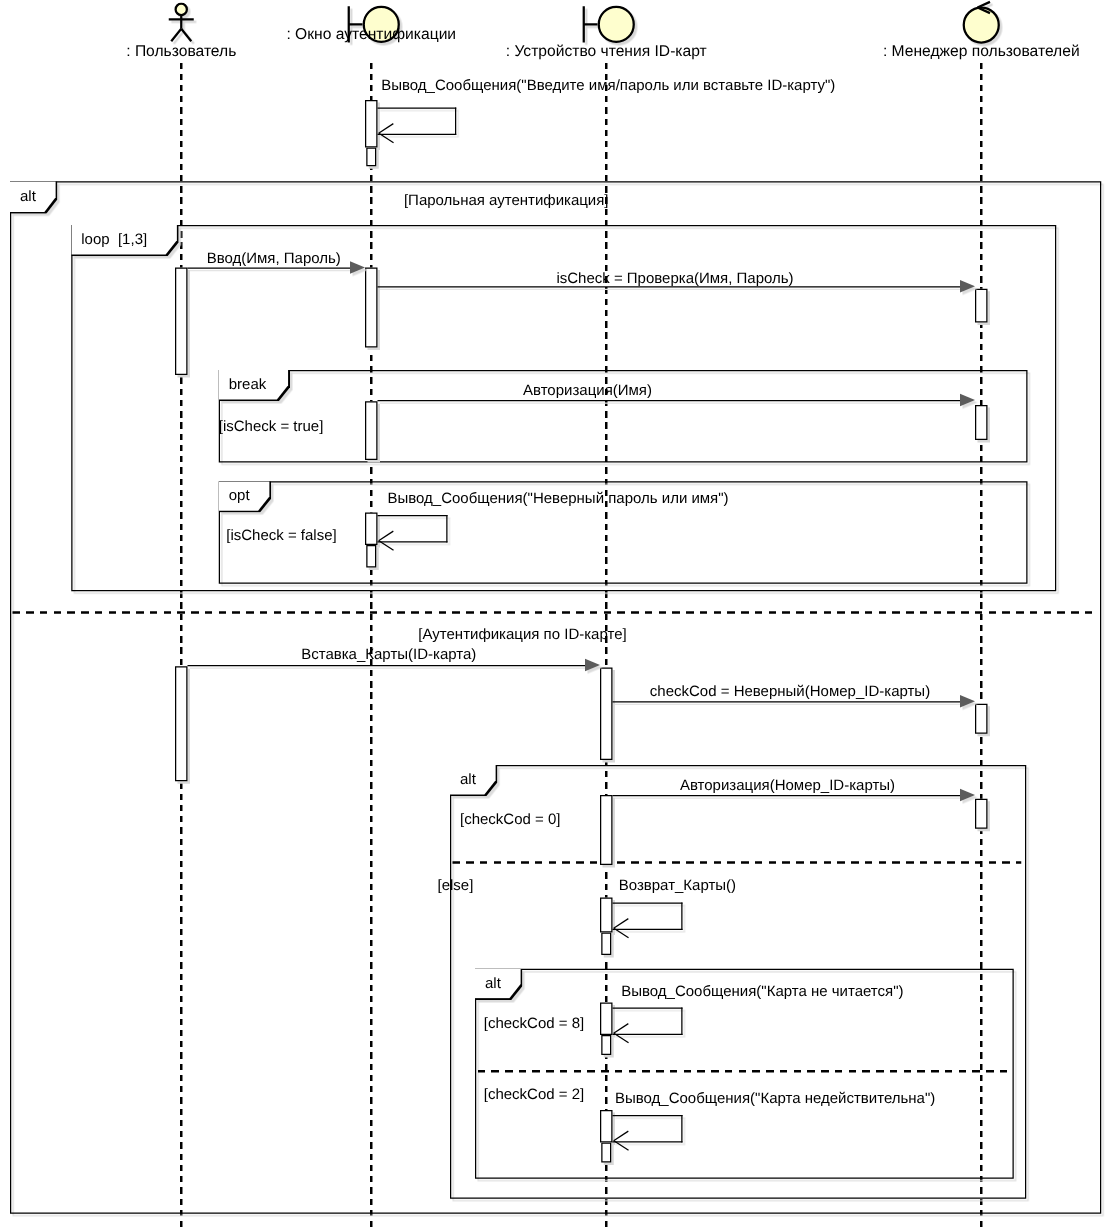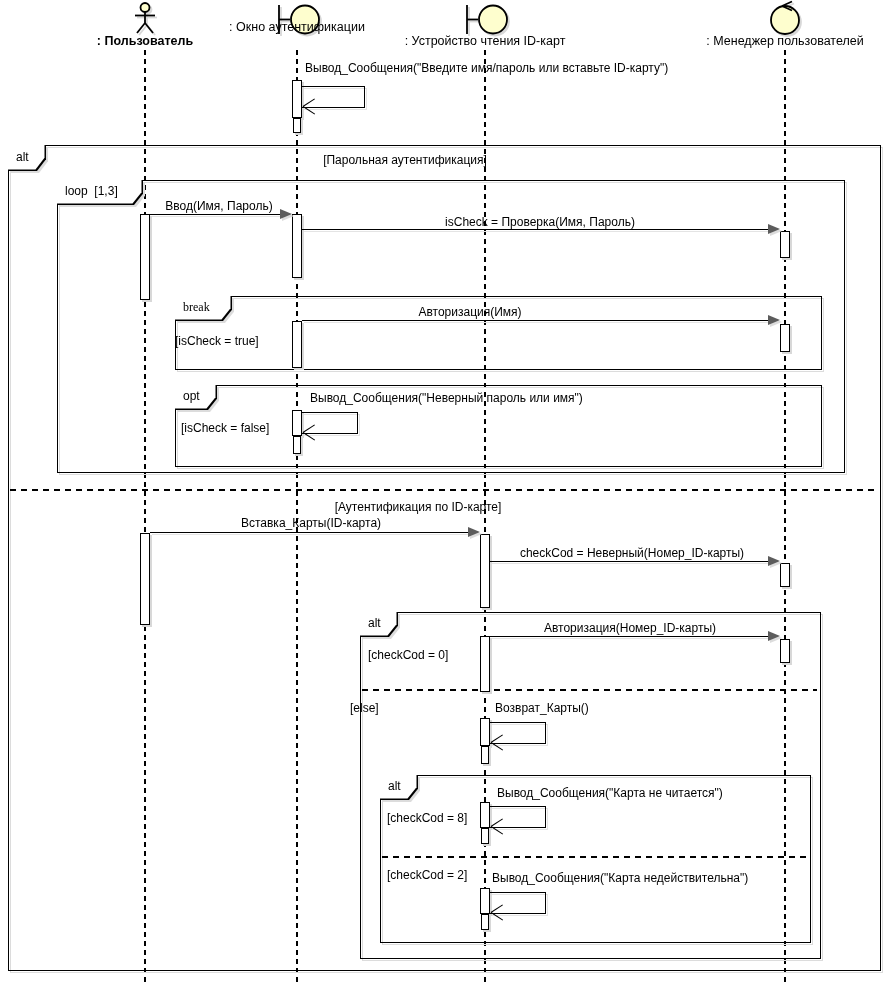--- a/index.html
+++ b/index.html
@@ -60,21 +60,21 @@
 
   <div class="head" style="left:133px;top:2px;">
     <svg width="24" height="32" viewBox="0 0 24 32">
       <circle cx="12" cy="5.5" r="4.5" fill="#FEFECE" stroke="#000" stroke-width="1.8"></circle>
       <line x1="12" y1="10" x2="12" y2="21" stroke="#000" stroke-width="1.8"></line>
       <line x1="2" y1="13.5" x2="22" y2="13.5" stroke="#000" stroke-width="1.8"></line>
       <line x1="12" y1="21" x2="4" y2="31" stroke="#000" stroke-width="1.8"></line>
       <line x1="12" y1="21" x2="20" y2="31" stroke="#000" stroke-width="1.8"></line>
     </svg>
   </div>
-  <div class="head-label" style="left:145px;top:34px;font-weight:bold;">: Пользователь</div>
+  <div class="head-label" style="left:145px;top:34px;">: Пользователь</div>
 
   <div class="head" style="left:274px;top:3px;">
     <svg width="48" height="33" viewBox="0 0 48 33">
       <line x1="5" y1="2" x2="5" y2="31" stroke="#000" stroke-width="1.8"></line>
       <line x1="5" y1="16.5" x2="16" y2="16.5" stroke="#000" stroke-width="1.8"></line>
       <circle cx="31" cy="16.5" r="14" fill="#FEFECE" stroke="#000" stroke-width="1.8"></circle>
     </svg>
   </div>
   <div class="head-label" style="left:297px;top:20px;">: Окно аутентификации</div>
 
@@ -112,21 +112,21 @@
   <div class="pent" style="left:8px;top:145px;width:38px;height:26px;">
     <div class="pent-border"></div>
       <div class="pent-fill"></div>
     <span class="pent-text">alt</span>
   </div>
   <div class="pent" style="left:57px;top:180px;width:86px;height:25px;">
     <div class="pent-border"></div>
       <div class="pent-fill"></div>
     <span class="pent-text"><span>loop</span>&nbsp;&nbsp;<span>[1,3]</span></span>
   </div>
-  <div class="pent" style="left:175px;top:296px;width:57px;height:25px;font-family:Liberation Serif, serif;">
+  <div class="pent" style="left:175px;top:296px;width:57px;height:25px;">
     <div class="pent-border"></div>
       <div class="pent-fill"></div>
     <span class="pent-text">break</span>
   </div>
   <div class="pent" style="left:175px;top:385px;width:42px;height:25px;">
     <div class="pent-border"></div>
       <div class="pent-fill"></div>
     <span class="pent-text">opt</span>
   </div>
   <div class="pent" style="left:360px;top:612px;width:38px;height:25px;">

